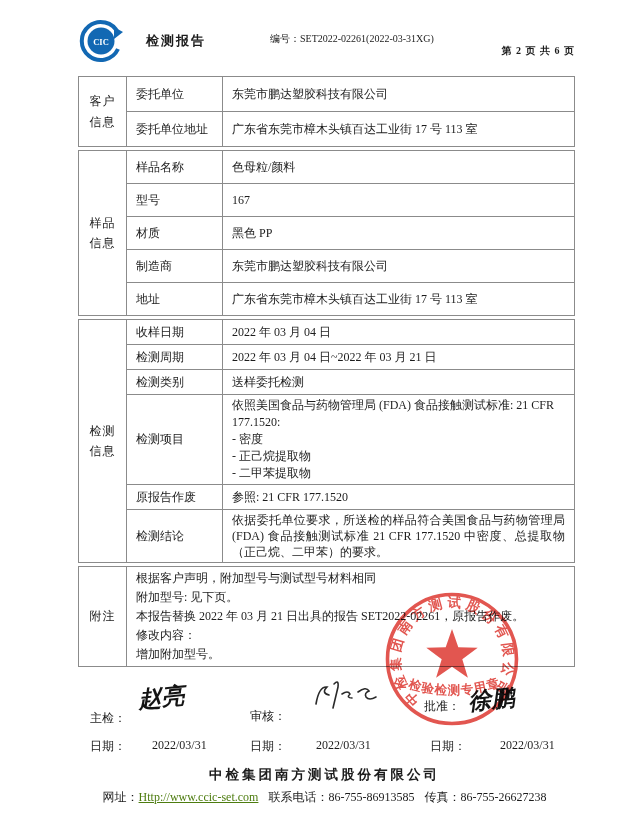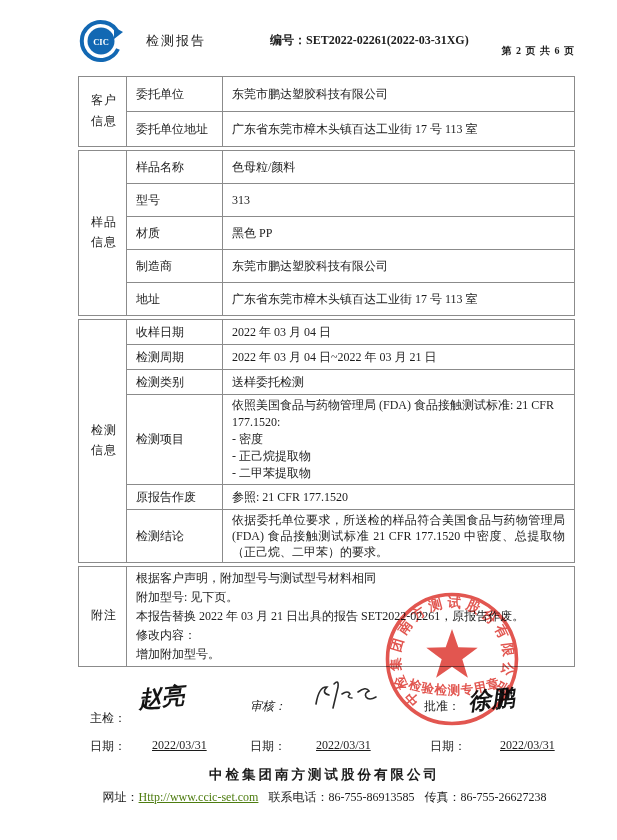--- a/index.html
+++ b/index.html
@@ -5,49 +5,49 @@
   html,body { margin:0; padding:0; }
   body {
     width:617px; height:840px; background:#ffffff; position:relative;
     font-family:"Liberation Serif", serif; color:#1c1c1c; overflow:hidden;
   }
   .page { position:absolute; inset:0;margin-left:16px; }
 
   
   .hdr { position:absolute; top:16px; left:62px; width:497px; height:50px; }
   .logo { position:absolute; left:0; top:2px; width:46px; height:46px; }
-  .hdr-title { position:absolute; left:68px; top:16px; font-size:13px; font-weight:normal; letter-spacing:2px; }
-  .hdr-no { position:absolute; left:192px; top:16px; font-size:12px; font-weight:bold; white-space:nowrap; }
+  .hdr-title { position:absolute; left:68px; top:16px; font-size:13px; font-weight:bold; letter-spacing:2px; }
+  .hdr-no { position:absolute; left:192px; top:16px; font-size:10px; font-weight:normal; white-space:nowrap; }
   .hdr-page { position:absolute; right:0; top:28px; font-size:10px; font-weight:bold; letter-spacing:1px; white-space:nowrap; }
 
   
   .tables { position:absolute; top:76px; left:62px; width:497px; }
   table.sec { border-collapse:collapse; table-layout:fixed; width:497px; margin-bottom:3px; }
   table.sec td { border:1px solid #8b8b8b; font-size:12px; padding:2px 9px; vertical-align:middle; }
   col.c1 { width:48px; } col.c2 { width:96px; }
-  td.g { text-align:right; padding:2px 2px;font-family:Liberation Mono, monospace; }
+  td.g { text-align:center; padding:2px 2px; }
   .gl { display:block; line-height:1.7; letter-spacing:1px; }
   tr.r34 td { height:30px; }
   tr.r32 td { height:28px; }
   tr.r24 td { height:20px; }
   .ln { display:block; line-height:17px; }
   .just { text-align:justify; line-height:16px; }
   td.notes { padding:5px 9px; }
   td.notes .ln { line-height:19px; }
 
   
   .signoff { position:absolute; top:686px; left:62px; width:497px; height:78px; font-size:12px; }
   .so-label { position:absolute; white-space:nowrap; }
   .sig-text { font-size:23px; display:inline-block; transform:rotate(-6deg) skewX(-14deg);
               font-family:"DejaVu Sans", sans-serif; font-weight:bold; color:#141414; }
   .sig1 { position:absolute; left:62px; top:-4px; }
   .sig3 { position:absolute; left:392px; top:-2px; }
   .sig2 { position:absolute; left:228px; top:-8px; }
   .so-date-label { position:absolute; top:52px; white-space:nowrap; }
-  .so-date { position:absolute; top:52px; white-space:nowrap;text-decoration:underline; }
+  .so-date { position:absolute; top:52px; white-space:nowrap; }
 
   
   .stamp { position:absolute; left:366px; top:589px; width:140px; height:140px; opacity:.86; mix-blend-mode:multiply; }
 
   
   .footer { position:absolute; top:766px; left:0; width:617px; text-align:center; }
   .f-company { font-size:13.5px; font-weight:bold; letter-spacing:3px; }
   .f-line { font-size:12px; margin-top:5px; white-space:nowrap; }
   .f-link { color:#4d7c0f; text-decoration:underline; }
   .f-gap { display:inline-block; width:10px; }
@@ -103,21 +103,21 @@
           <tr class="r32">
         <td class="g" rowspan="5">
           <span class="gl">样品</span>
           <span class="gl">信息</span>
         </td>
         <td>样品名称</td>
         <td>色母粒/颜料</td>
       </tr>
       <tr class="r32">
         <td>型号</td>
-        <td>313</td>
+        <td>167</td>
       </tr>
       <tr class="r32">
         <td>材质</td>
         <td>黑色 PP</td>
       </tr>
       <tr class="r32">
         <td>制造商</td>
         <td>东莞市鹏达塑胶科技有限公司</td>
       </tr>
       <tr class="r32">
@@ -190,21 +190,21 @@
         </td>
       </tr>
     </tbody>
       </table>
   </div>
 
   <div class="signoff">
     <span class="so-label" style="left:12px; top:24px;">主检：</span>
     <span class="sig-text sig1">赵亮</span>
 
-    <span class="so-label" style="left:172px; top:12px;font-style:italic;">审核：</span>
+    <span class="so-label" style="left:172px; top:22px;">审核：</span>
     <svg class="sig2" width="78" height="38" viewBox="0 0 78 38">
       <path d="M10,26 Q13,8 21,9 Q15,15 23,17 M28,6 Q33,1 32,9 L27,30 M36,16 Q42,12 44,16 Q40,20 46,20 M52,14 Q60,8 63,13 Q58,15 60,19 Q63,23 70,19" fill="none" stroke="#2a2a2a" stroke-width="1.6" stroke-linecap="round"></path>
     </svg>
 
     <span class="so-label" style="left:346px; top:12px;">批准：</span>
     <span class="sig-text sig3">徐鹏</span>
 
     <span class="so-date-label" style="left:12px;">日期：</span>
     <span class="so-date" style="left:74px;">2022/03/31</span>
     <span class="so-date-label" style="left:172px;">日期：</span>

